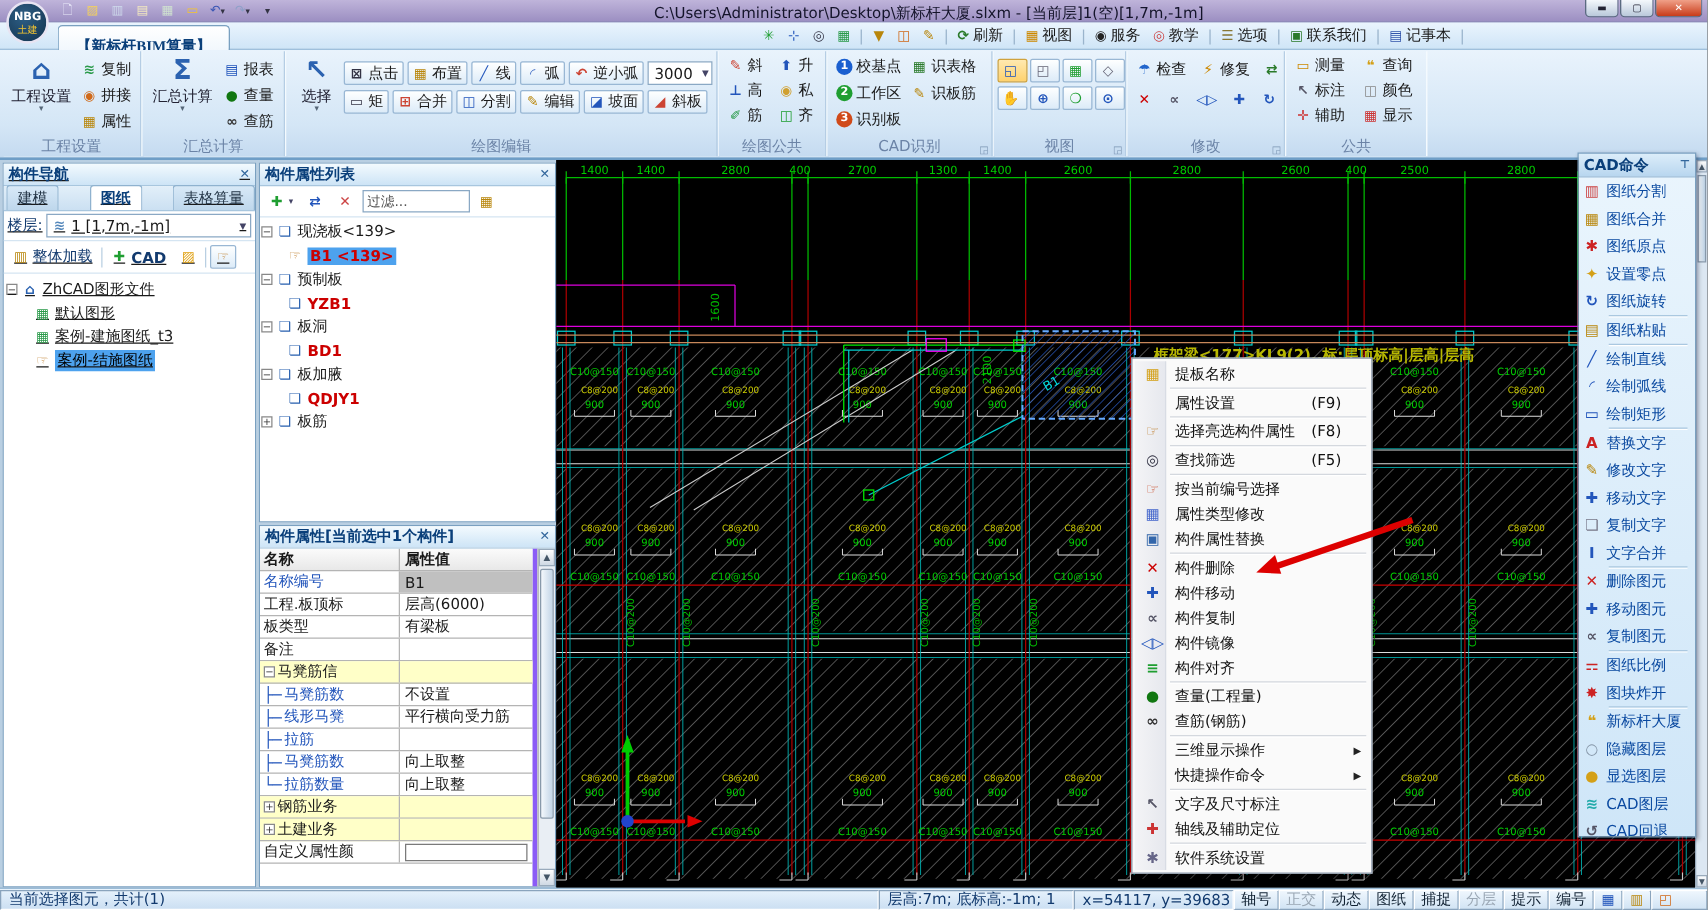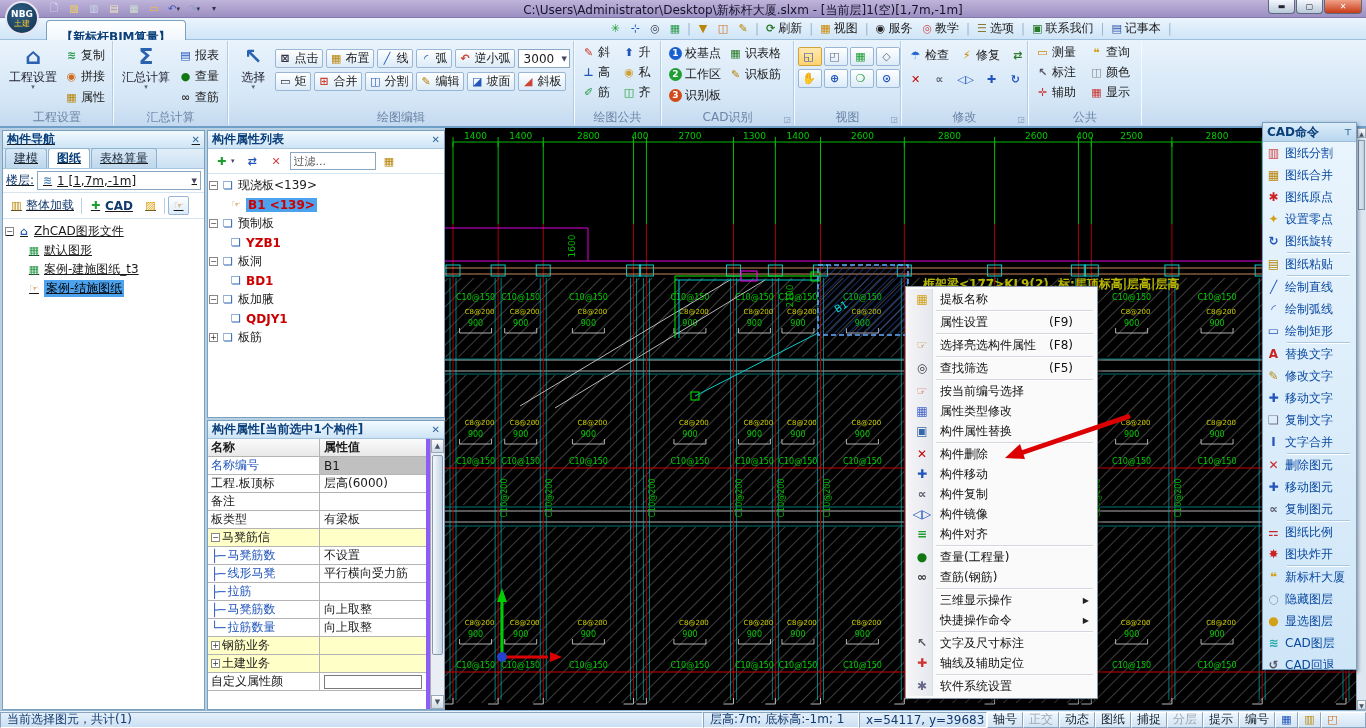--- a/index.html
+++ b/index.html
@@ -14,21 +14,21 @@
 #logo .l2{color:#f4c430;font-size:8px;line-height:9px;}
 #qat{position:absolute;left:46px;top:1px;display:flex;gap:4px;align-items:center;}
 #qat .qi{width:16px;height:15px;display:flex;align-items:center;justify-content:center;font-size:10px;border-radius:2px;}
 #title-text{position:absolute;left:260px;right:140px;top:2px;text-align:center;font-size:12px;color:#14142a;white-space:nowrap;overflow:hidden;}
 #winbtns{position:absolute;right:4px;top:0;display:flex;gap:1px;}
 .winbtn{width:27px;height:14px;border:1px solid #5a6b80;border-top:none;border-radius:0 0 4px 4px;background:linear-gradient(#f4f8fc,#b9c8da);display:flex;align-items:center;justify-content:center;font-size:8px;color:#223;}
 .winbtn.close{width:38px;background:linear-gradient(#f0a088,#c83a18);color:#fff;}
 
 
 #tabrow{position:absolute;left:0;top:18px;width:1366px;height:22px;background:linear-gradient(#eaf4fd,#cfe5f7);border-bottom:1px solid #9fc0dc;}
-#main-tab{position:absolute;left:46px;top:2px;height:20px;padding:16px 14px;background:linear-gradient(#ffffff,#e8f2fb);border:1px solid #7aa0c0;border-bottom:none;border-radius:4px 4px 0 0;color:#0a3f7a;font-weight:bold;display:flex;align-items:center;}
+#main-tab{position:absolute;left:46px;top:2px;height:20px;padding:16px 14px;background:linear-gradient(#ffffff,#e8f2fb);border:1px solid #7aa0c0;border-bottom:none;border-radius:4px 4px 0 0;color:#0a3f7a;font-weight:bold;display:flex;align-items:center;font-family:Liberation Serif, serif;}
 #menubar{position:absolute;left:606px;top:0;height:21px;display:flex;align-items:center;gap:2px;}
 #menubar .mb-ico-only{width:18px;text-align:center;font-size:11px;}
 #menubar .mb-sep{color:#9ab4cc;padding:0 1px;}
 .mb-item{display:flex;align-items:center;gap:3px;padding:0 4px;height:18px;border-radius:2px;white-space:nowrap;}
 .mb-item .mi{font-size:11px;font-weight:bold;}
 
 
 #ribbon{position:absolute;left:0;top:40px;width:1366px;height:88px;background:linear-gradient(#e9f3fc,#d4e6f6 70%,#c4daf0);border-bottom:2px solid #6f9ec7;}
 .rgroup{position:absolute;top:1px;height:84px;border-right:1px solid #b5cde4;box-shadow:1px 0 0 #f4fafe;}
 .rg-label{position:absolute;bottom:0;left:0;right:0;text-align:center;color:#6b83a6;font-size:12px;line-height:15px;white-space:nowrap;}
@@ -48,21 +48,21 @@
 .combo .cval{min-width:34px;font-size:12px;}
 .combo .carr{font-size:7px;color:#446;padding-left:4px;}
 .launcher{position:absolute;right:2px;bottom:1px;font-size:8px;color:#7d96b4;}
 
 
 .panel{position:absolute;background:#fff;border:1px solid #7aa0c0;}
 .ptitle{height:18px;background:linear-gradient(#f3fafe,#cde4f6);border-bottom:1px solid #a8c6de;display:flex;align-items:center;padding:0 4px;color:#0a3f7a;font-weight:bold;font-size:12px;}
 .ptitle .px{margin-left:auto;color:#33679c;font-size:10px;font-weight:bold;cursor:default;}
 
 
-#nav-tabs{display:flex;height:20px;background:linear-gradient(#e2eff9,#cbe0f2);border-bottom:1px solid #a8c6de;padding-left:2px;gap:1px;align-items:flex-end;}
+#nav-tabs{display:flex;height:20px;background:linear-gradient(#e2eff9,#cbe0f2);border-bottom:1px solid #a8c6de;padding-left:2px;gap:15px;align-items:flex-end;justify-content:space-between;}
 .ntab{padding:1px 8px;border:1px solid #8fb2cf;border-bottom:none;border-radius:3px 3px 0 0;background:linear-gradient(#d8e9f7,#bed7ec);font-size:12px;color:#234;}
 .ntab.active{background:#fff;font-weight:bold;color:#0a3f7a;}
 #floor-row{display:flex;align-items:center;height:24px;padding:0 3px;gap:3px;border-bottom:1px solid #d5e5f2;}
 #floor-combo{flex:1;display:flex;align-items:center;height:19px;border:1px solid #8aa8c4;background:#fff;padding:0 3px;gap:3px;}
 #floor-combo .carr{margin-left:auto;font-size:7px;color:#446;}
 #nav-toolbar{display:flex;align-items:center;height:26px;padding:0 3px;gap:3px;border-bottom:1px solid #d5e5f2;}
 .vsep{width:1px;height:16px;background:#b9cfe2;}
 #nav-tree{padding:3px 2px;}
 .tree-row{display:flex;align-items:center;gap:3px;height:19px;white-space:nowrap;font-size:12px;}
 .tree-row .tico{min-width:14px;text-align:center;font-size:11px;font-weight:bold;}
@@ -1038,29 +1038,29 @@
           <div class="c2 selval">B1</div>
         </div>
         <div class="prow">
           <div class="c1">
             <span>工程.板顶标</span>
           </div>
           <div class="c2">层高(6000)</div>
         </div>
         <div class="prow">
           <div class="c1">
-            <span>备注</span>
-          </div>
-          <div class="c2"></div>
+            <span>板类型</span>
+          </div>
+          <div class="c2">有梁板</div>
         </div>
         <div class="prow">
           <div class="c1">
-            <span>板类型</span>
-          </div>
-          <div class="c2">有梁板</div>
+            <span>备注</span>
+          </div>
+          <div class="c2"></div>
         </div>
         <div class="prow grp">
           <div class="c1">
             <span class="exp">−</span>
             <span>马凳筋信</span>
           </div>
           <div class="c2"></div>
         </div>
         <div class="prow">
           <div class="c1">

